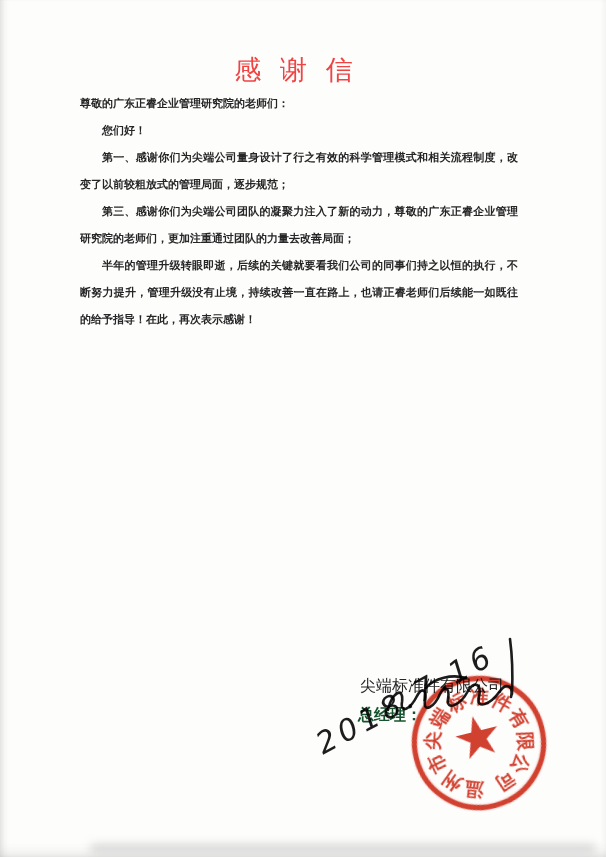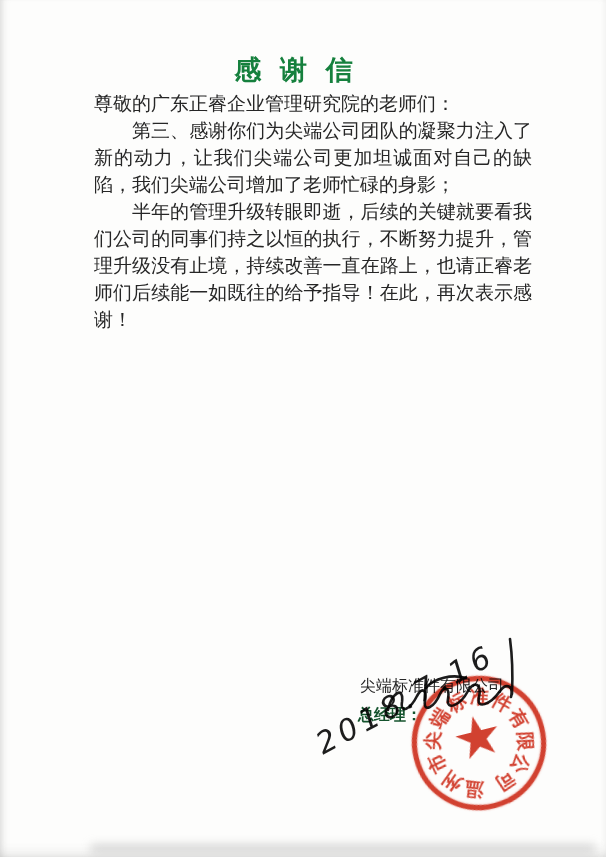--- a/index.html
+++ b/index.html
@@ -10,27 +10,27 @@
     overflow:hidden;
     font-family:"Liberation Serif","DejaVu Serif",serif;
     color:#262626;
     box-shadow:inset 8px 0 10px -8px rgba(120,120,120,.35),
                inset -4px 0 8px -6px rgba(150,150,150,.2),
                inset 0 -10px 14px -10px rgba(120,120,120,.3);
   }
   .title{
     position:absolute;top:52px;left:0;right:13px;
     text-align:center;
-    font-size:27px;font-weight:bold;
+    font-size:27px;font-weight:normal;
     letter-spacing:6px;
-    color:#15803d;
+    color:#ef4444;
   }
   .letter-body{
-    position:absolute;left:94px;top:90px;width:438px;
-    font-size:19px;line-height:27px;font-weight:400;
+    position:absolute;left:80px;top:90px;width:438px;
+    font-size:11px;line-height:27px;font-weight:700;
     text-align:justify;
   }
   .letter-body p{margin:0;padding:0;}
   .letter-body p.indent{text-indent:2em;}
   
   .sig-company{
     position:absolute;left:360px;top:676px;
     font-size:16px;font-weight:400;color:#262626;
   }
   .sig-role{
@@ -90,21 +90,23 @@
 </style>
 </head>
 <body>
 
 <div class="page">
 
   <div class="title">感 谢 信</div>
 
   <div class="letter-body">
     <p>尊敬的广东正睿企业管理研究院的老师们：</p>
-    <p class="indent">第三、感谢你们为尖端公司团队的凝聚力注入了新的动力，让我们尖端公司更加坦诚面对自己的缺陷，我们尖端公司增加了老师忙碌的身影；</p>
+    <p class="indent">您们好！</p>
+    <p class="indent">第一、感谢你们为尖端公司量身设计了行之有效的科学管理模式和相关流程制度，改变了以前较粗放式的管理局面，逐步规范；</p>
+    <p class="indent">第三、感谢你们为尖端公司团队的凝聚力注入了新的动力，尊敬的广东正睿企业管理研究院的老师们，更加注重通过团队的力量去改善局面；</p>
     <p class="indent">半年的管理升级转眼即逝，后续的关键就要看我们公司的同事们持之以恒的执行，不断努力提升，管理升级没有止境，持续改善一直在路上，也请正睿老师们后续能一如既往的给予指导！在此，再次表示感谢！</p>
   </div>
 
   <div class="sig-company">尖端标准件有限公司</div>
   <div class="sig-role">总经理：</div>
 
   <svg class="sig-script" viewBox="0 0 156 96" xmlns="http://www.w3.org/2000/svg">
     <g fill="none" stroke="#1c1c1c" stroke-width="2.6" stroke-linecap="round">
       <path d="M128,3 C130,18 131,36 130,58"></path>
       <path d="M6,74 C10,56 22,50 20,66 C18,78 28,74 35,60 C40,51 45,53 43,65

